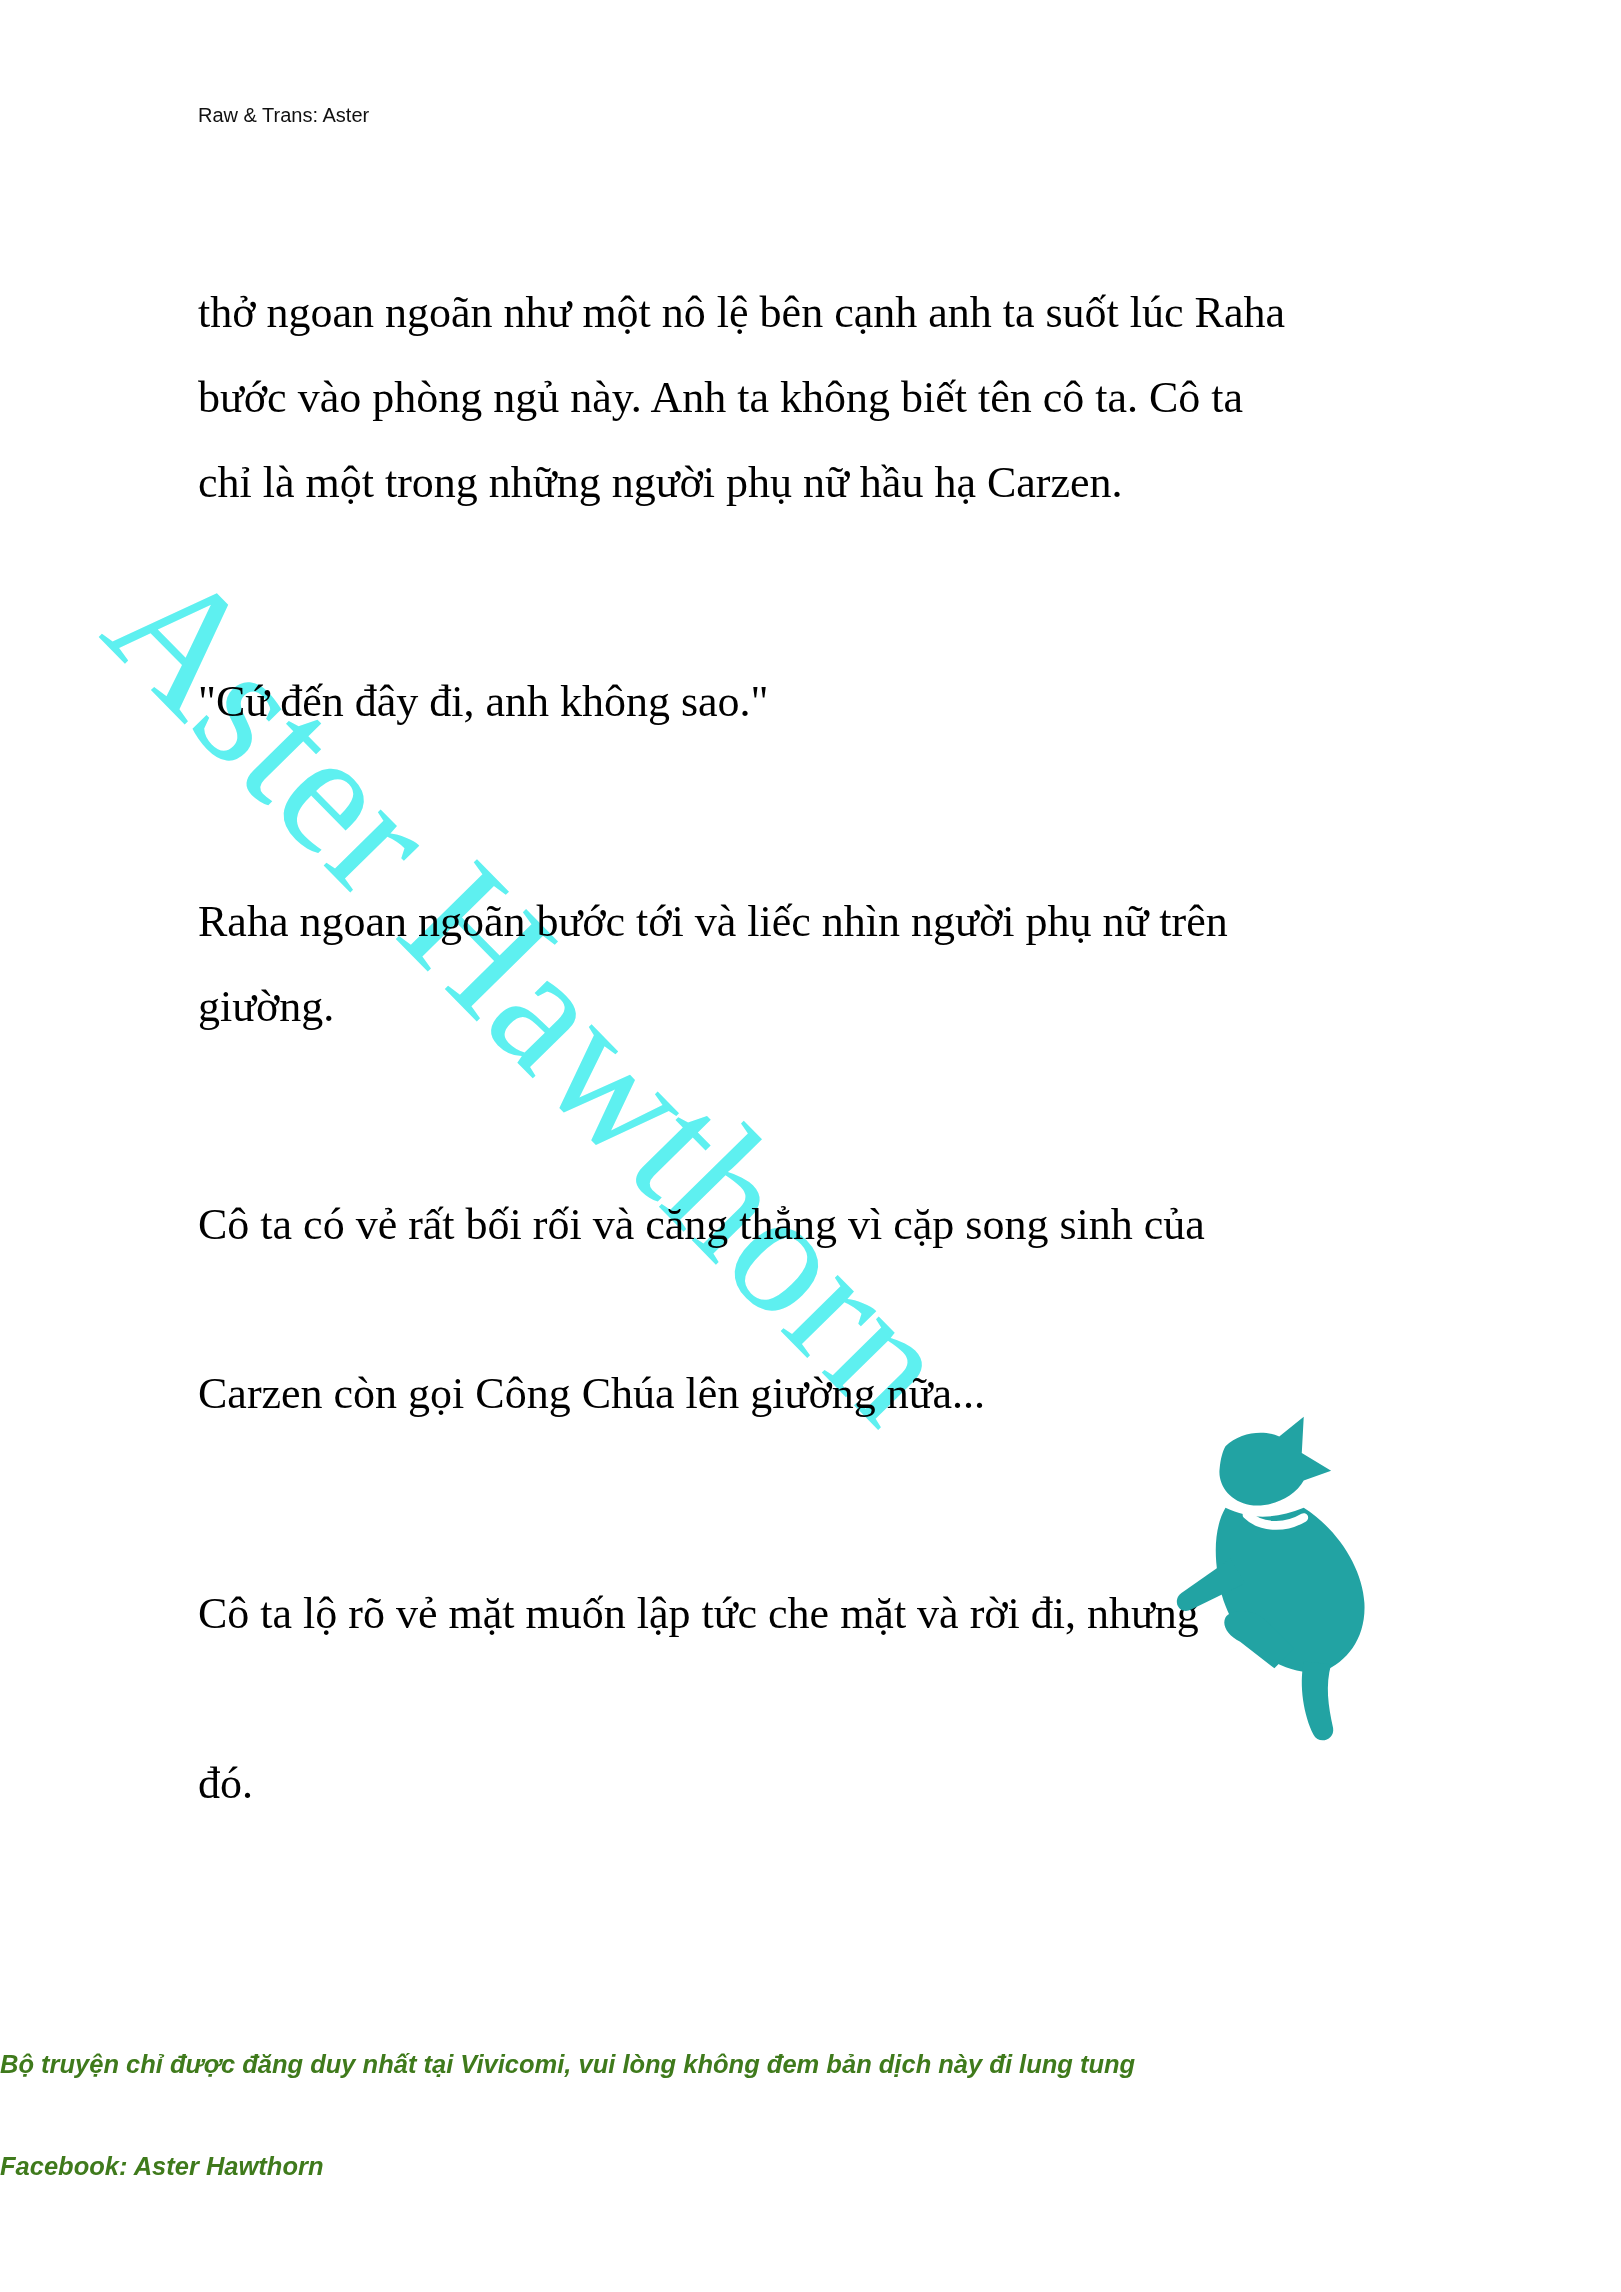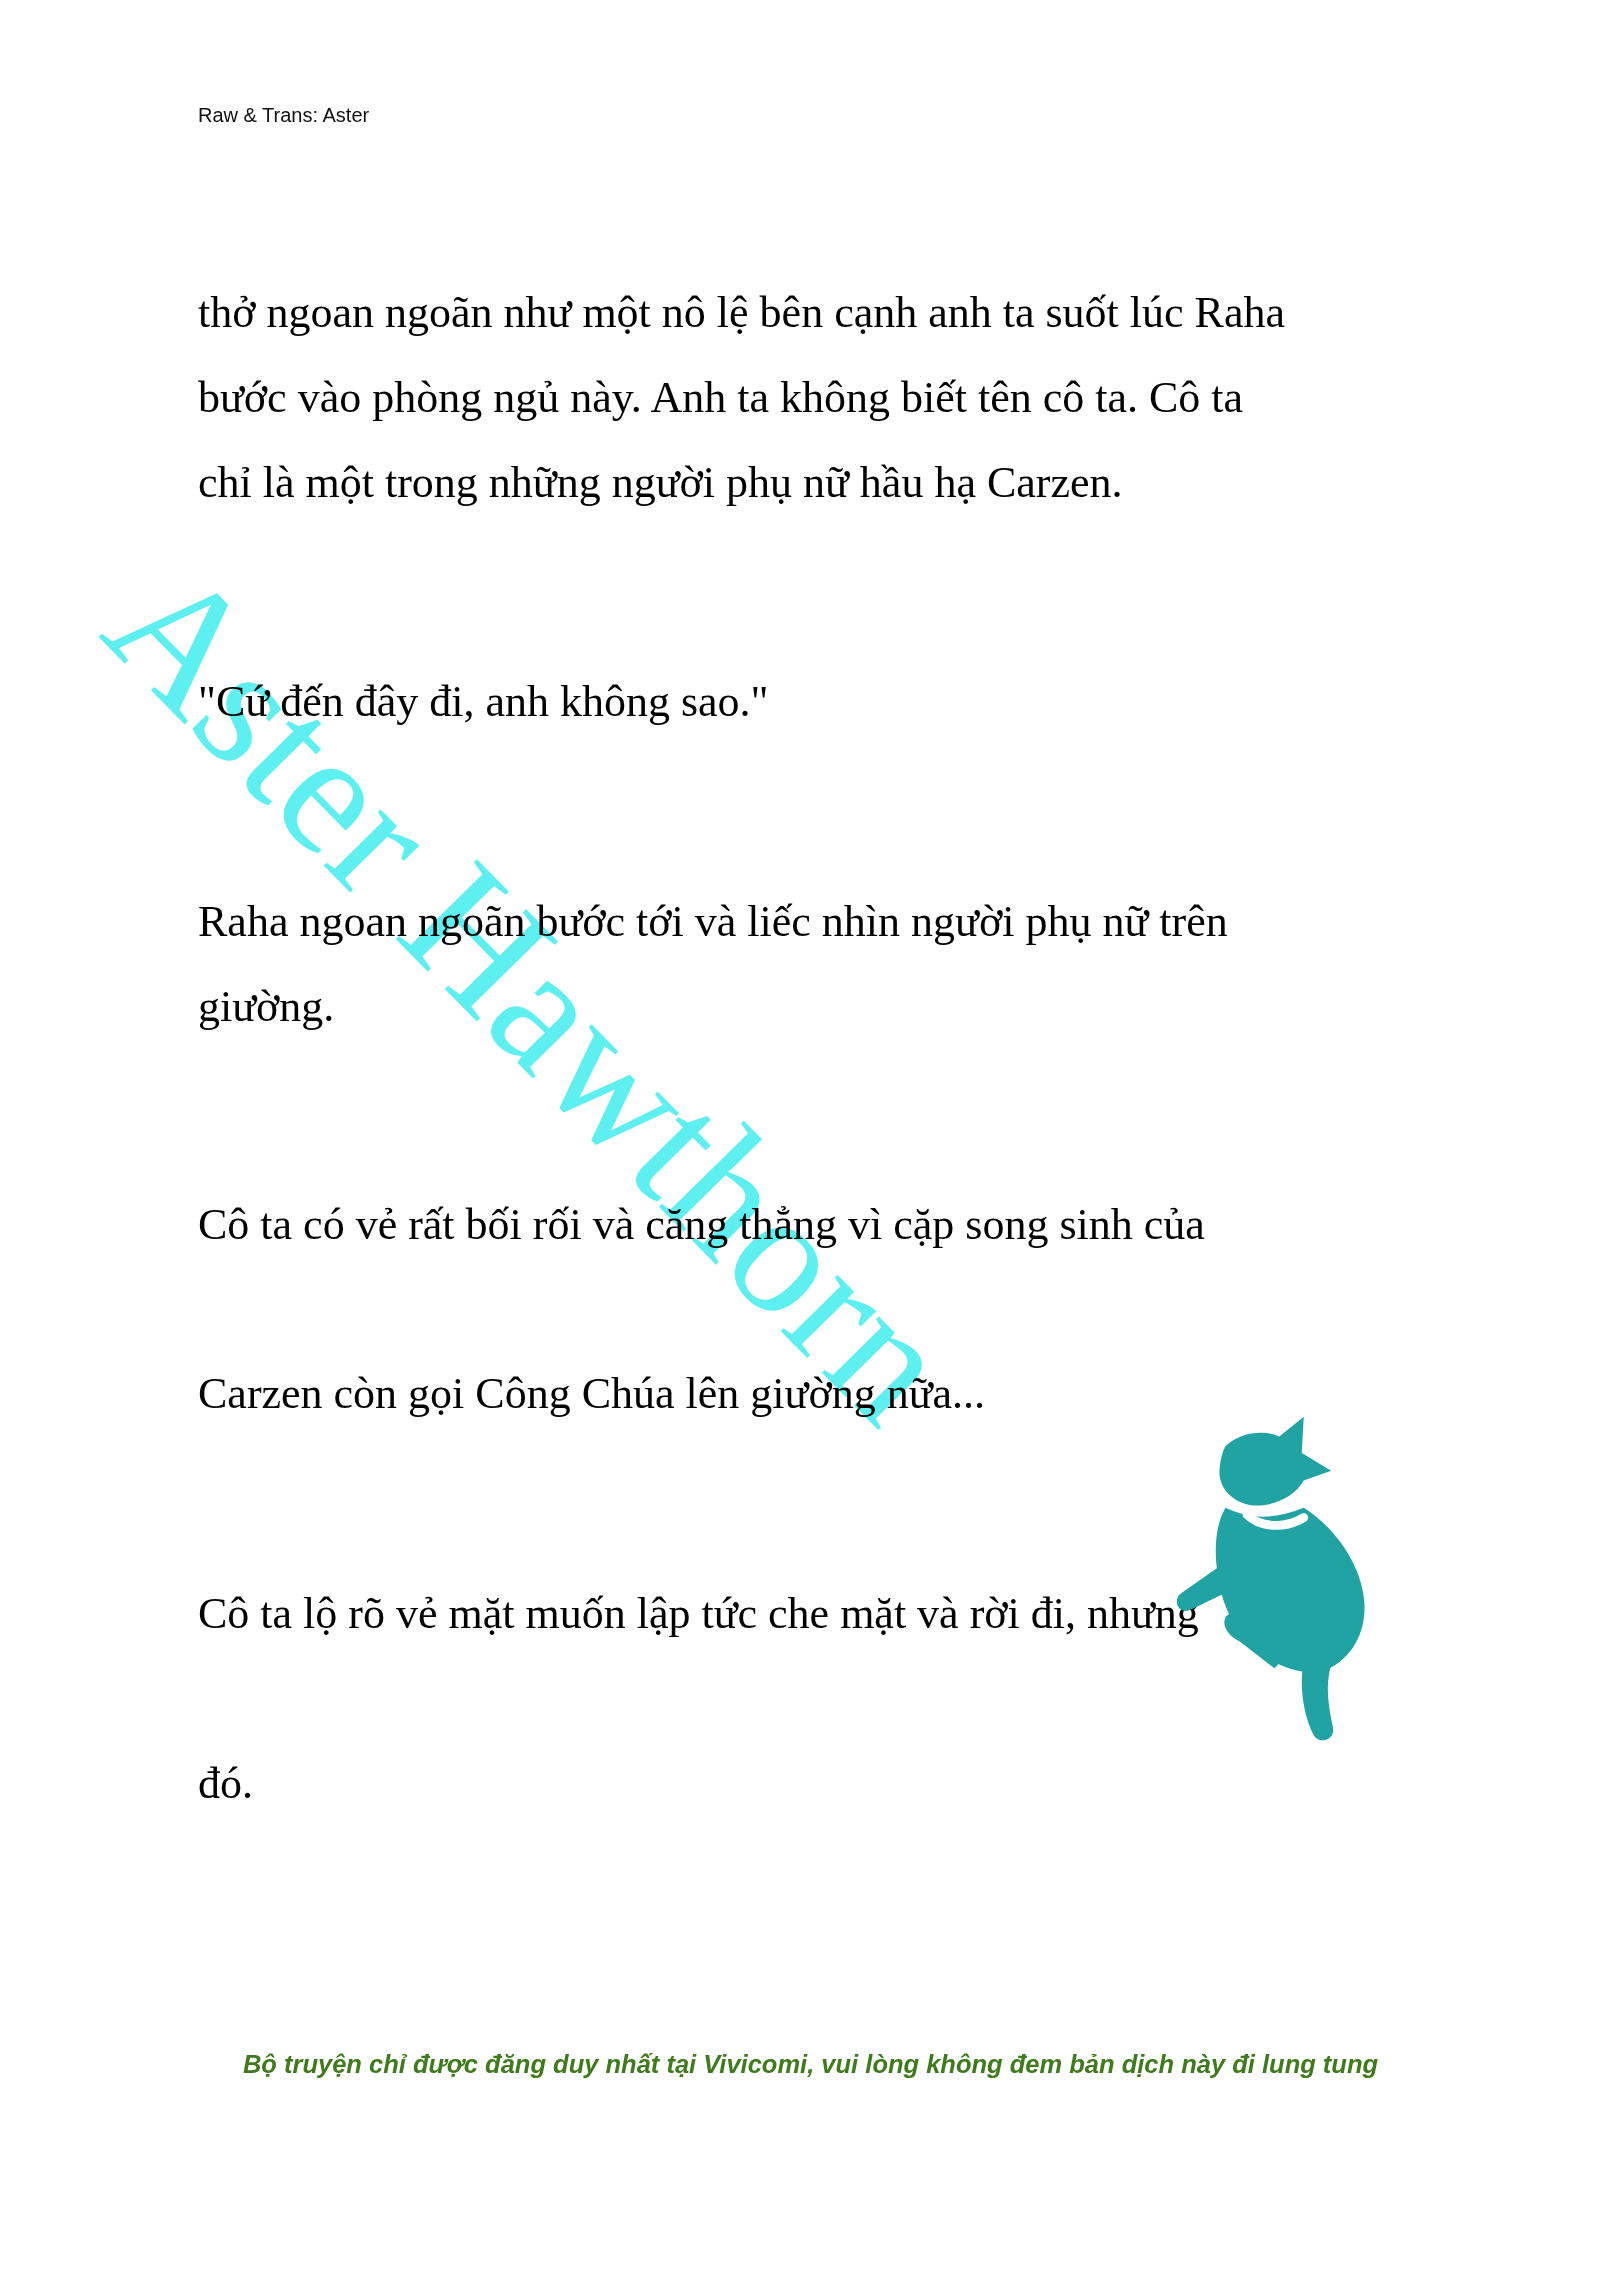--- a/index.html
+++ b/index.html
@@ -12,21 +12,21 @@
     }
     .body-line {
       position: absolute; left: 198px;
       font-family: "Liberation Serif", serif; font-size: 44px; color: #000;
       line-height: 55px; white-space: nowrap; z-index: 2;
     }
     .wm-inner { position: absolute; left: 201px; top: 534px; transform-origin: 0 0; transform: rotate(45.5deg);
       font-family: "Liberation Serif", serif; font-size: 174px; color: #5ef0f0; white-space: nowrap; line-height: 1; z-index: 1; }
     .cat { position: absolute; left: 1157px; top: 1392px; width: 225px; height: 353px; z-index: 3; }
     .footer-line {
-      position: absolute; left: 0; width: 1621px; text-align: center;
+      position: absolute; left: 0; width: 1621px; text-align: left;
       font-family: "Liberation Sans", sans-serif; font-size: 25.5px; font-weight: bold; font-style: italic;
       color: #3f7a1c; line-height: 33px; white-space: nowrap;
     }
   </style>
 </head>
 <body>
 
 <div class="page">
 
   <div class="header">Raw &amp; Trans: Aster</div>
@@ -59,15 +59,16 @@
 
       <path d="M70 230 C 75 222, 95 220, 110 232 L 140 262 L 120 282 L 85 255 C 72 248, 66 238, 70 230 Z"></path>
 
       <path d="M150 275 C 145 300, 150 330, 160 350 C 165 360, 182 356, 180 343 C 175 320, 172 300, 178 278 Z"></path>
     </g>
 
     <path d="M92 125 C 105 138, 130 140, 150 128" stroke="#ffffff" stroke-width="9" fill="none" stroke-linecap="round"></path>
   </svg>
 
   <div class="footer-line" style="top:2048px">Bộ truyện chỉ được đăng duy nhất tại Vivicomi, vui lòng không đem bản dịch này đi lung tung</div>
+  <div class="footer-line" style="top:2150px">Facebook: Aster Hawthorn</div>
 
 </div>
 
 
 </body></html>

